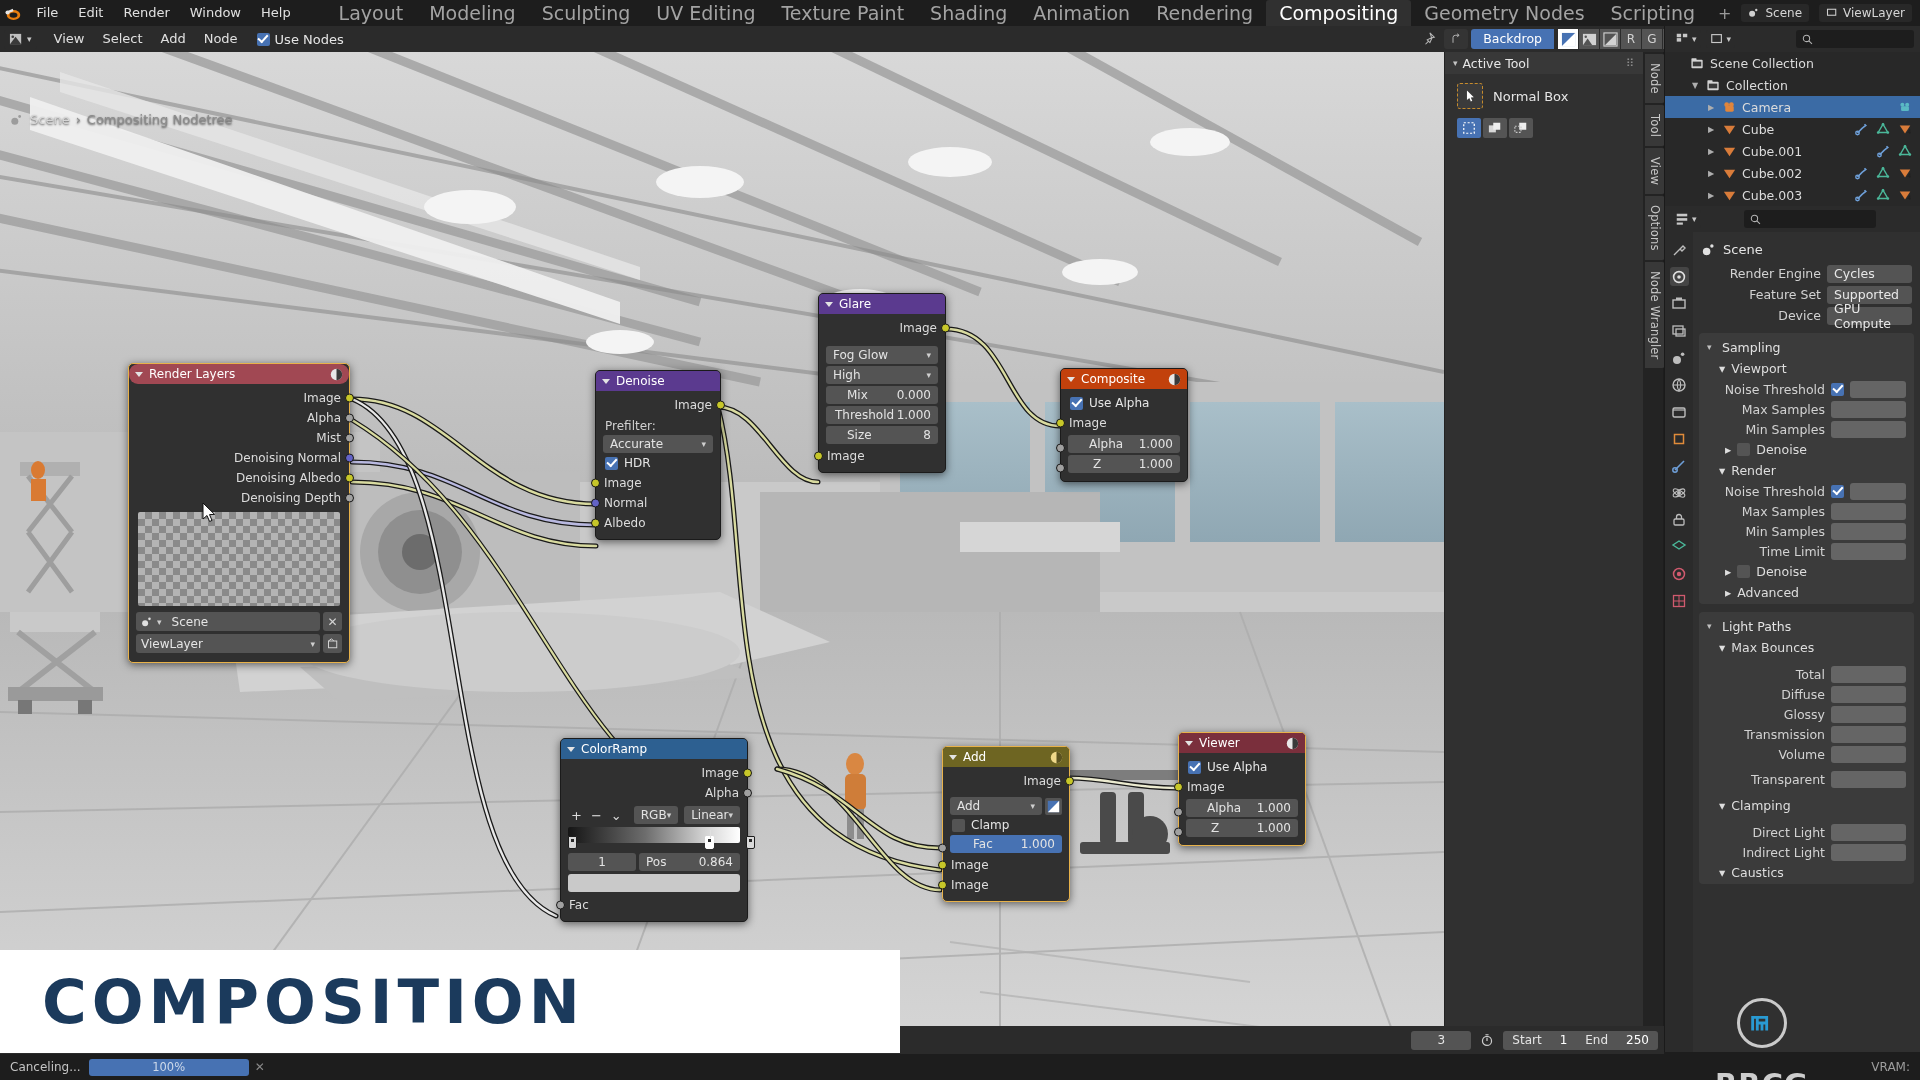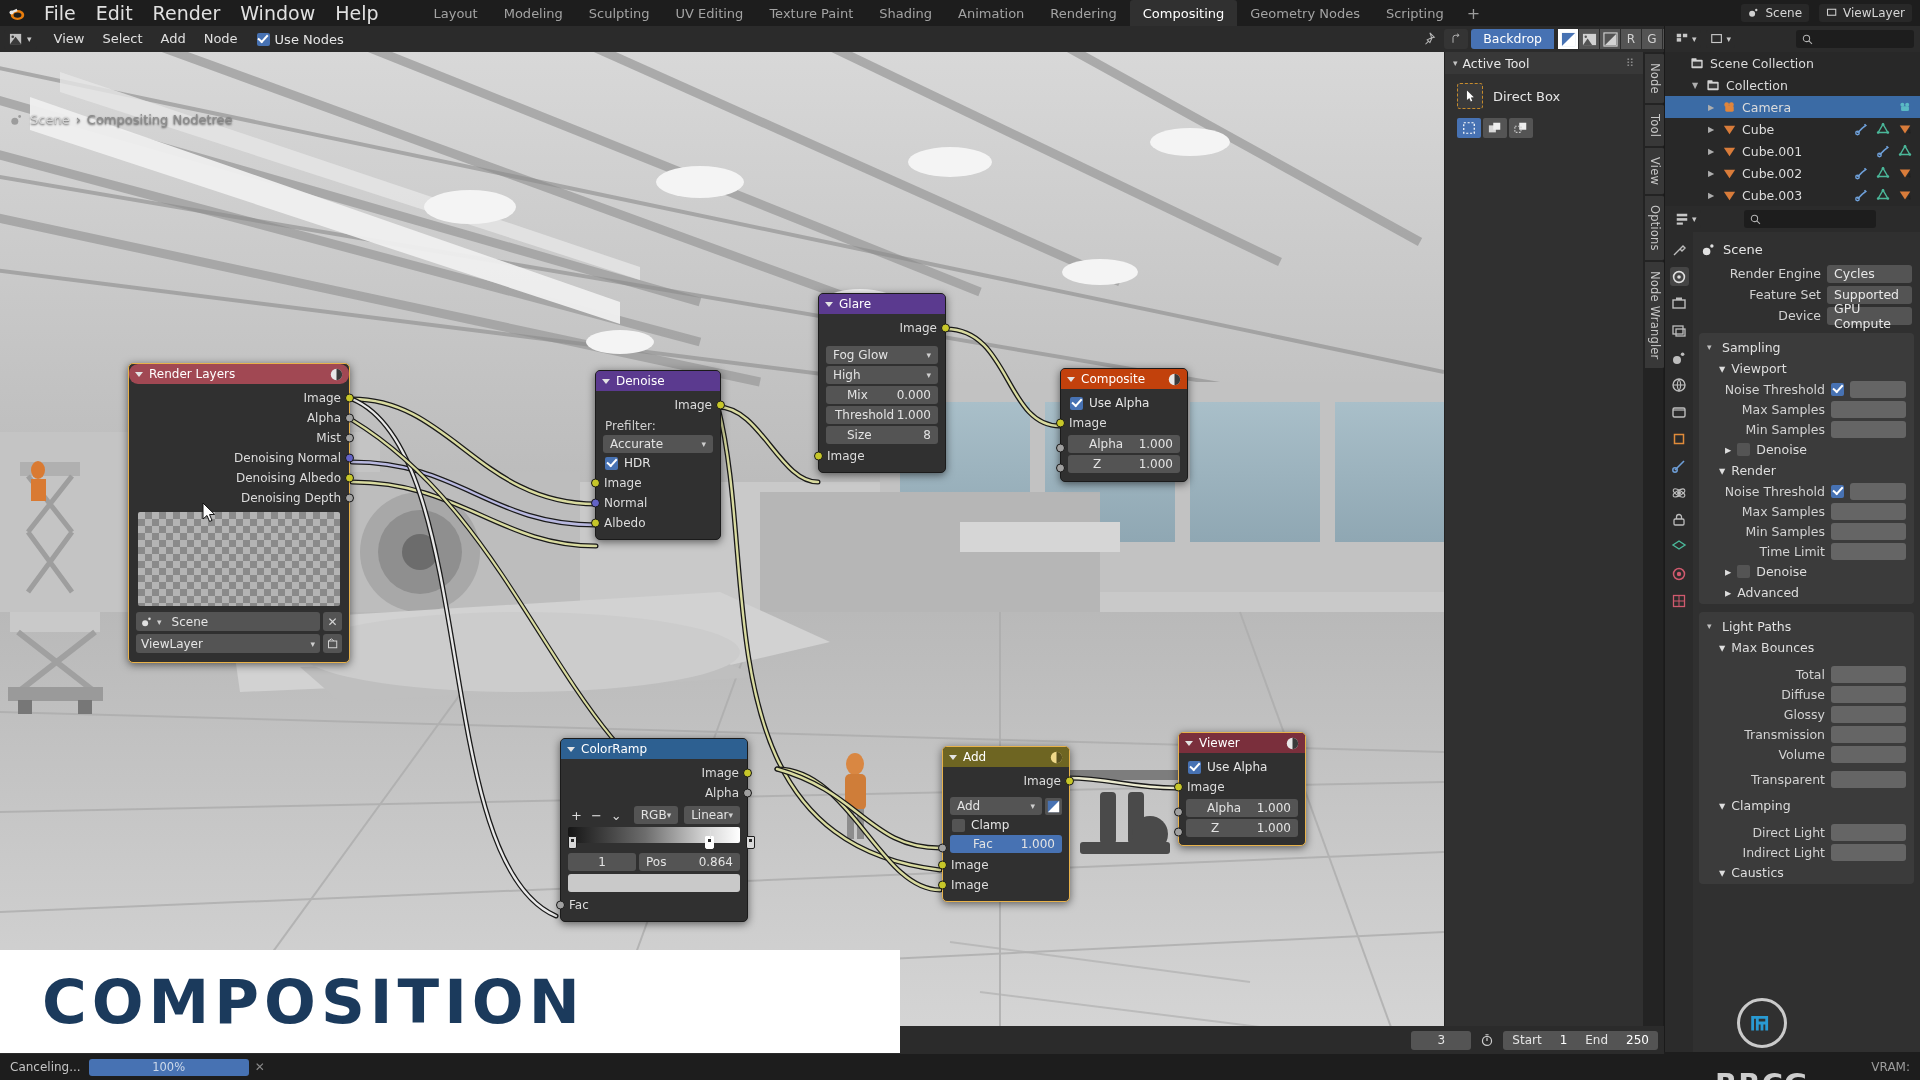--- a/index.html
+++ b/index.html
@@ -13,26 +13,26 @@
   .app { position: relative; width: 1920px; height: 1080px; }
 
   
   .topbar {
     position: absolute; left: 0; top: 0; width: 1920px; height: 26px;
     background: #1d1d1d; display: flex; align-items: center;
   }
   .blender-logo { width: 34px; display: flex; justify-content: center; align-items: center; }
   .blender-logo svg { width: 19px; height: 19px; }
   .menu-item {
-    padding: 0 10px; height: 26px; line-height: 26px; font-size: 19px; color: #e0e0e0;
+    padding: 0 10px; height: 26px; line-height: 26px; font-size: 13px; color: #e0e0e0;
     white-space: nowrap;
   }
   .wsp-spacer { width: 32px; }
   .wstab {
-    padding: 0 13px; height: 26px; line-height: 27px; font-size: 13px;
+    padding: 0 13px; height: 26px; line-height: 27px; font-size: 19px;
     color: #a3a3a3; white-space: nowrap;
   }
   .wstab.active { background: #303030; color: #ffffff; border-radius: 3px 3px 0 0; }
   .wstab.plus { color: #9a9a9a; font-size: 16px; padding: 0 10px; }
   .topbar-right { margin-left: auto; display: flex; align-items: center; padding-right: 8px; gap: 10px;}
   .scene-field {
     display: flex; align-items: center; gap: 5px; background: #282828;
     height: 18px; border-radius: 3px; padding: 0 7px; font-size: 12px; color: #d6d6d6;
   }
 
@@ -964,21 +964,21 @@
       <span class="chev">▾</span>
       <span>Active Tool</span>
       <span style="margin-left:auto;color:#8a8a8a;letter-spacing:1px;font-size:11px">⠿</span>
     </div>
     <div class="tool-row">
       <div class="tool-icon">
         <svg viewBox="0 0 16 22">
             <path d="M2 1 L2 17 L6 13.5 L8.6 19.5 L11 18.4 L8.5 12.6 L13.6 12.4 Z" fill="#ffffff"></path>
           </svg>
       </div>
-      <span>Direct Box</span>
+      <span>Normal Box</span>
     </div>
     <div class="tool-modes">
       <div class="tm on">
         <svg viewBox="0 0 16 16">
             <rect x="2" y="2" width="12" height="12" fill="none" stroke="#ffffff" stroke-width="1.4" stroke-dasharray="2.4 2"></rect>
           </svg>
       </div>
       <div class="tm">
         <svg viewBox="0 0 16 16">
             <rect x="1" y="5" width="8" height="8" fill="#d8d8d8"></rect>

